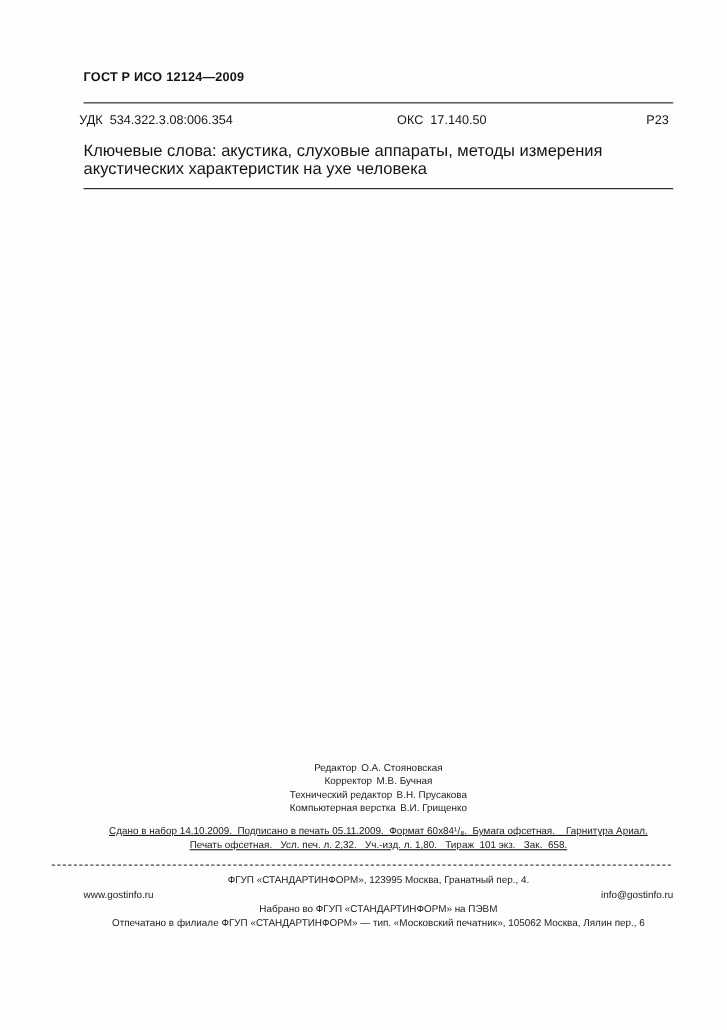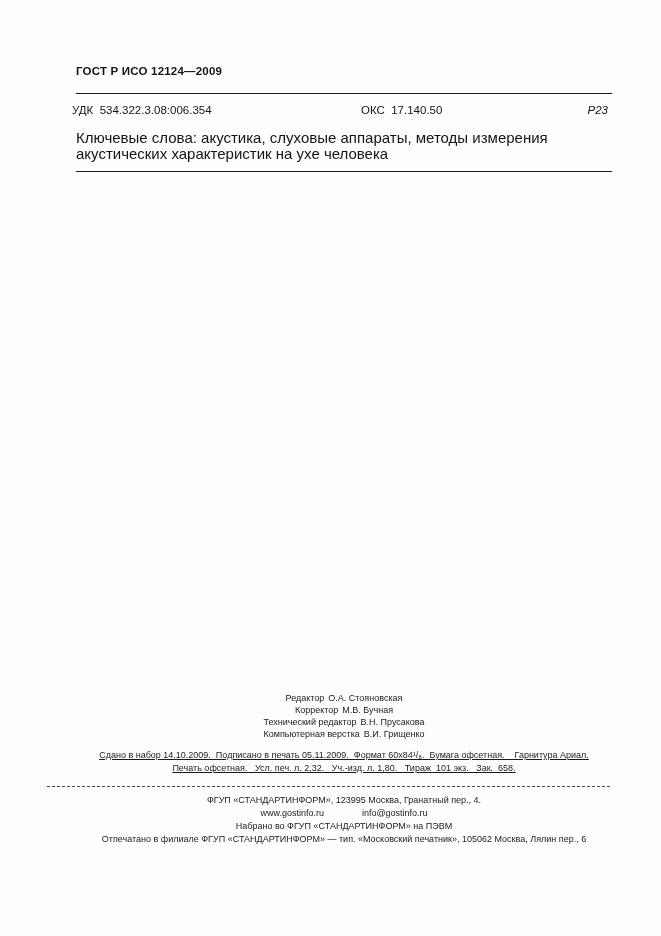--- a/index.html
+++ b/index.html
@@ -26,21 +26,21 @@
   }
   .rule-1 { top: 93px; }
   .rule-2 { top: 171px; }
 
   .class-row {
     left: 72px; top: 104px; width: 536px; height: 16px;
     font-size: 11.5px;
   }
   .class-row .udk  { position: absolute; left: 0; white-space: pre; }
   .class-row .oks  { position: absolute; left: 289px; white-space: pre; }
-  .class-row .grp  { position: absolute; right: 0; font-style: italic; }
+  .class-row .grp  { position: absolute; right: 0; }
 
   .keywords {
     left: 76px; top: 130px; width: 537px;
     font-size: 15px; line-height: 15.5px;
   }
 
   .colophon {
     left: 76px; width: 536px;
     font-size: 9px; text-align: center; color: #1b1b1b;
   }
@@ -50,21 +50,21 @@
   .imprint { top: 749px; line-height: 13px; }
   .imprint .line { white-space: pre-wrap; text-decoration: underline; }
 
   .dashed-rule {
     left: 47px; top: 786px; width: 563px; height: 0;
     border-top: 1px dashed #4a4a4a;
   }
 
   .address { top: 794px; line-height: 13px; }
   .address .line { height: 13px; }
-  .contact-line { display: flex; justify-content: center; gap: 38px; }
+  .contact-line { display: flex; justify-content: space-between; gap: 38px; }
 </style>
 </head>
 <body>
 
 <div class="page">
 
   <div class="abs doc-number">ГОСТ Р ИСО 12124—2009</div>
   <div class="abs rule rule-1"></div>
 
   <div class="abs class-row">

